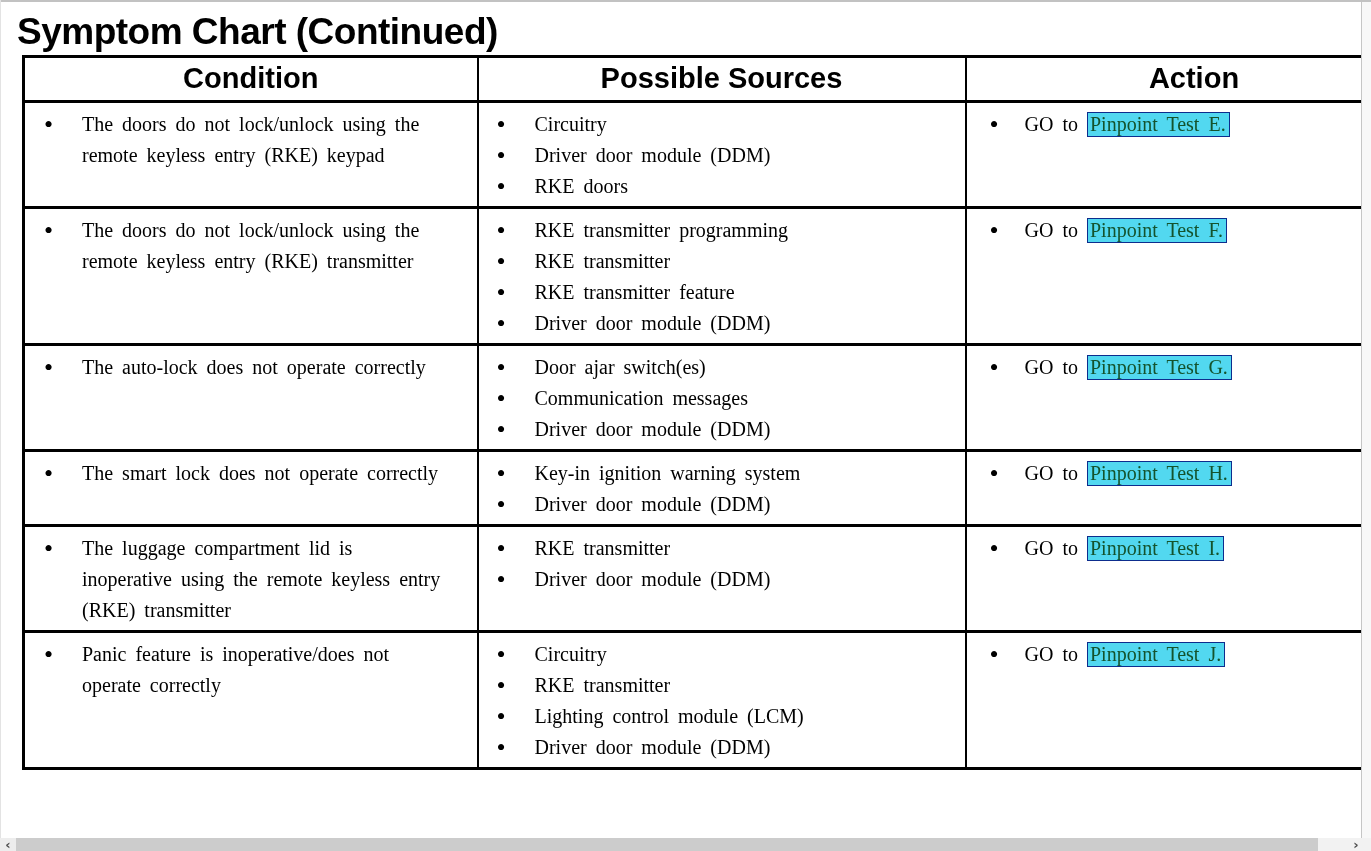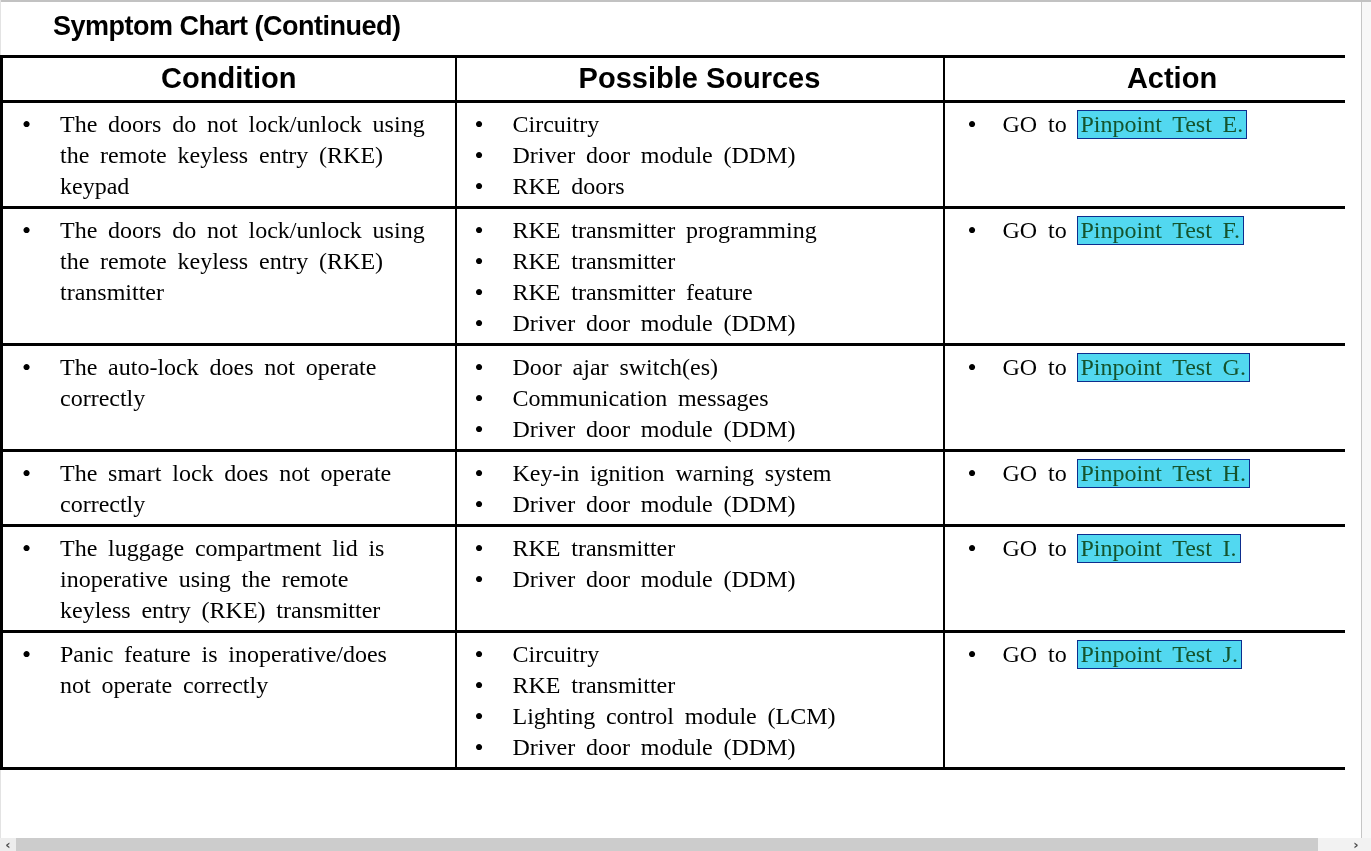--- a/index.html
+++ b/index.html
@@ -15,26 +15,25 @@
     position:absolute; top:0; left:0; width:100%; height:2px;
     background:#c2c2c2;
   }
   .left-edge {
     position:absolute; top:0; left:0; width:1px; height:100%;
     background:#e3e3e3;
   }
   .page-title {
     position:absolute; left:17px; top:11px;
     font-family:"Liberation Sans", sans-serif;
-    font-weight:bold; font-size:27px; letter-spacing:-0.5px;
+    font-weight:bold; font-size:37px; letter-spacing:-0.5px;
     white-space:nowrap;
-    margin-left:36px;
   }
   .table-wrap {
-    position:absolute; left:0; top:55px;
+    position:absolute; left:22px; top:55px;
     width:1345px; height:781px;
     overflow:hidden;
   }
   table.symptom {
     border-collapse:collapse; table-layout:fixed;
     width:1398px;
     border-top:3px solid #000;
     border-left:3px solid #000;
   }
   table.symptom th, table.symptom td {
@@ -45,21 +44,21 @@
     border-right:2px solid #000;
   }
   table.symptom th {
     font-family:"Liberation Sans", sans-serif;
     font-weight:bold; font-size:29px;
     text-align:center; padding:4px 0 5px 0;
     background:#fff;
   }
   table.symptom td {
     vertical-align:top;
-    font-size:24px; line-height:31px;
+    font-size:20px; line-height:31px;
     padding:6px 0 4px 0;
     word-spacing:0.2em;
     background:#fff;
   }
   ul.blist { margin:0; padding:0; list-style:none; }
   .blist li { position:relative; }
   .blist li::before {
     content:"\2022";
     position:absolute; top:0;
     font-size:26px; line-height:31px;

